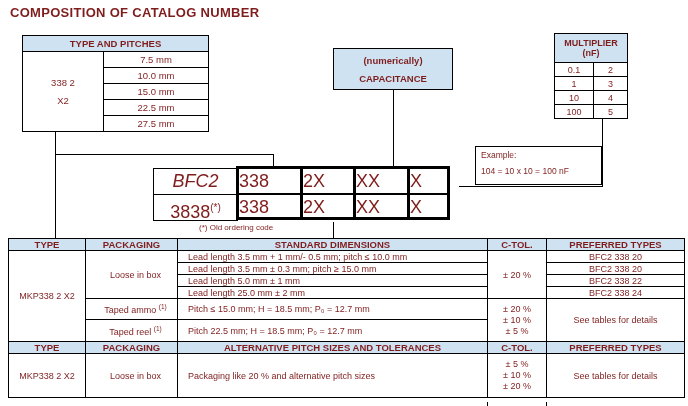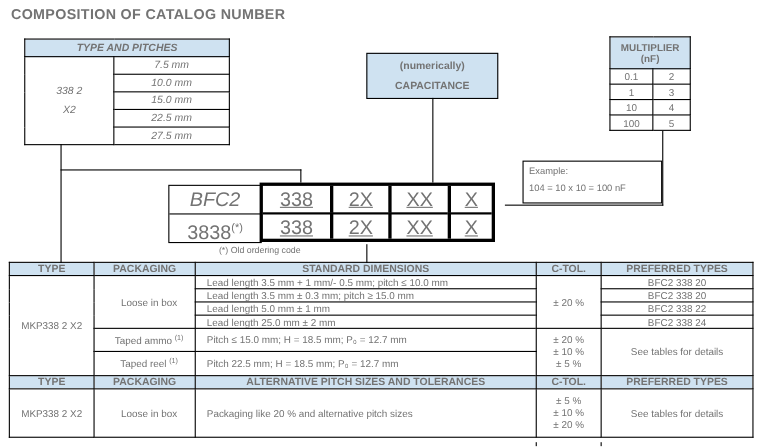--- a/index.html
+++ b/index.html
@@ -1,27 +1,27 @@
 <!DOCTYPE html>
 <html><head>
 <meta charset="utf-8">
 <style>
   html,body{margin:0;padding:0;background:#fff;}
   #page{position:relative;width:688px;height:406px;background:#fff;overflow:hidden;
-        font-family:"Liberation Sans","DejaVu Sans",sans-serif;color:#737373;}
+        font-family:"Liberation Sans","DejaVu Sans",sans-serif;color:#7f1d1d;}
   .abs{position:absolute;}
   .line{position:absolute;background:#000;}
   .blue{background:#cfe2f1;}
 
   
   #title{left:10px;top:5px;font-size:13px;font-weight:bold;letter-spacing:.3px;}
 
   
   table{border-collapse:collapse;table-layout:fixed;}
-  .tp{left:22px;top:35px;width:186px;font-style:italic;}
+  .tp{left:22px;top:35px;width:186px;}
   .tp th,.tp td{border:1px solid #000;font-size:9.5px;padding:0;text-align:center;}
   .tp th{height:15px;font-weight:bold;}
   .tp td{height:15px;}
   .tp .typecell div{line-height:13px;}
   .tp .typecell div:first-child{margin-bottom:5px;}
 
   
   #capbox{left:333px;top:48px;width:118px;height:40px;border:1px solid #000;
           text-align:center;font-weight:bold;font-size:9.5px;}
   #capbox div{line-height:11px;}
@@ -39,21 +39,21 @@
   #exbox div{line-height:10px;}
   #exbox div:first-child{margin-bottom:6px;}
 
   
   #oldnewbox{left:153px;top:168px;width:83px;border:1px solid #000;}
   #oldnewbox .c{height:25px;line-height:25px;text-align:center;font-size:18px;}
   #oldnewbox .c:first-child{border-bottom:1px solid #000;font-style:italic;}
   #oldnewbox sup{font-size:10px;}
   #thickbox{left:236px;top:166px;border:3px solid #000;display:grid;
             grid-template-columns:61px 53px 54px 40px;grid-auto-rows:24px;}
-  #thickbox .c{text-align:center;font-size:18px;line-height:24px;border-left:3px solid #000;text-decoration:underline;}
+  #thickbox .c{text-align:left;font-size:18px;line-height:24px;border-left:3px solid #000;}
   #thickbox .c:nth-child(4n+1){border-left:none;}
   #thickbox .c:nth-child(n+5){border-top:2px solid #000;}
   #footnote{left:159px;top:223px;font-size:8px;padding-left:40px;}
 
   
   .main{left:8px;top:238px;width:676px;}
   .main th,.main td{border:1px solid #000;padding:0;font-size:9px;overflow:hidden;}
   .main th{font-weight:bold;font-size:9.5px;text-align:center;height:11px;}
   .main td{text-align:center;}
   .main td.l{text-align:left;padding-left:10px;}

